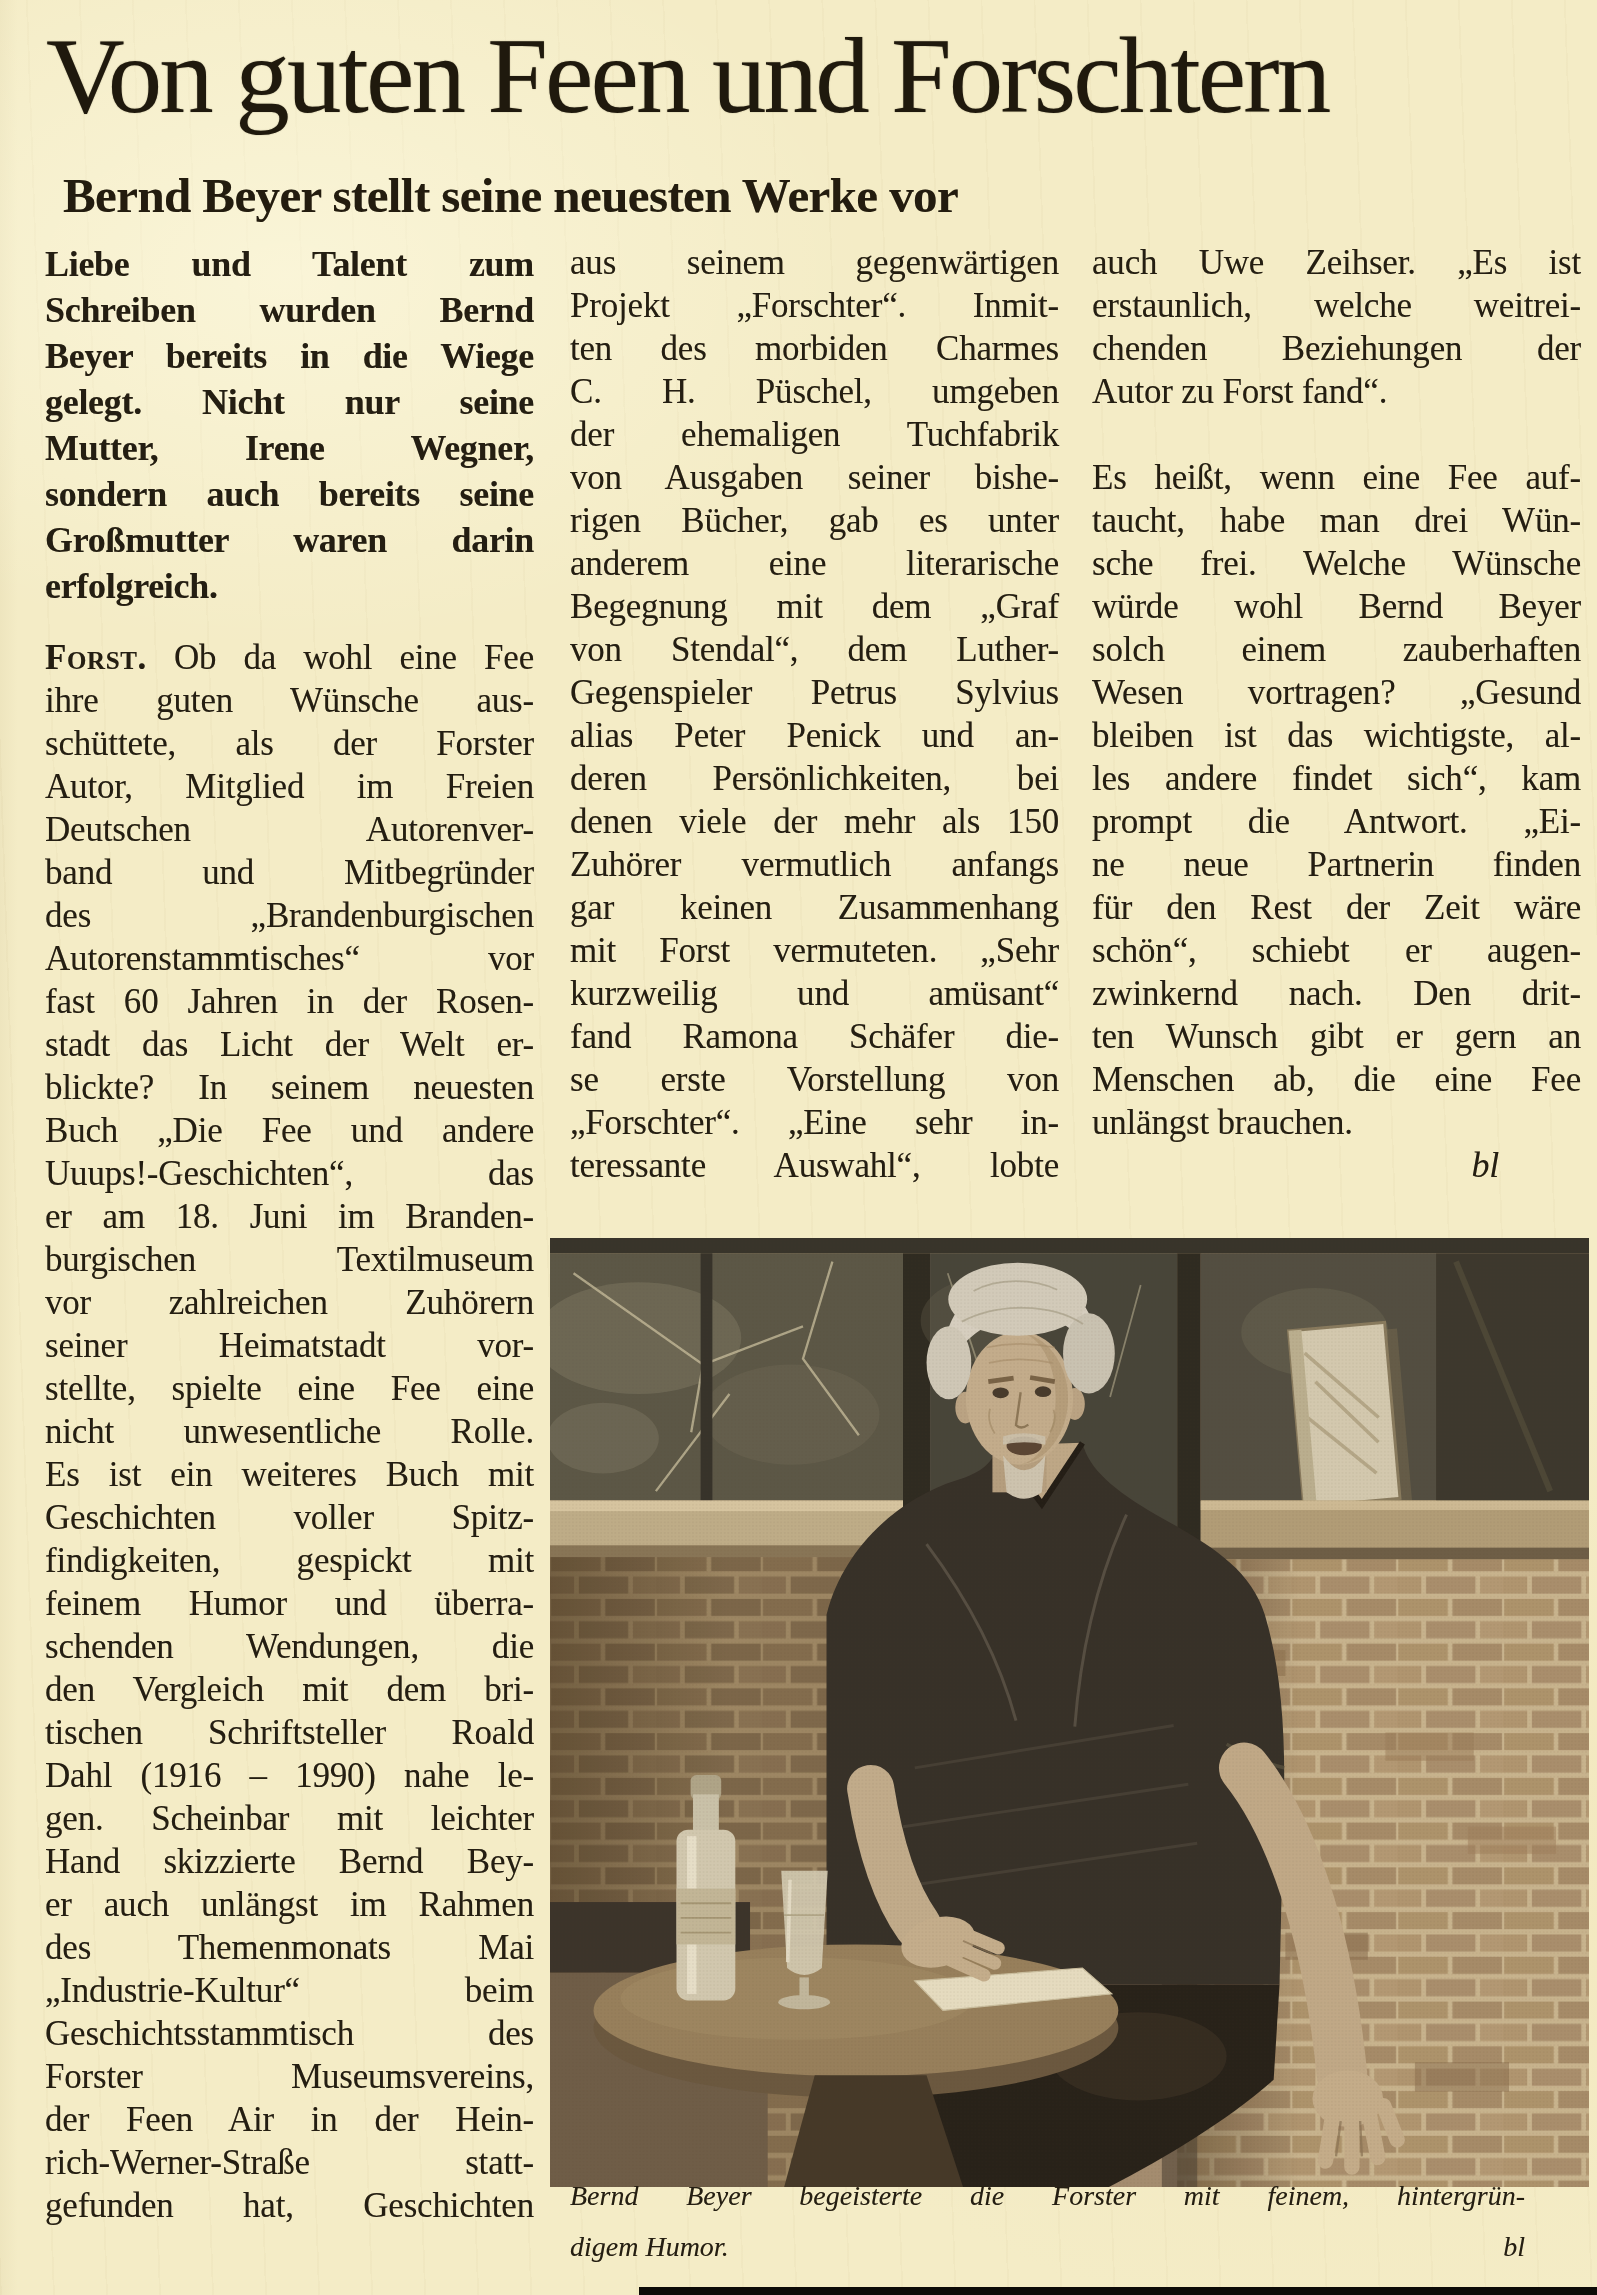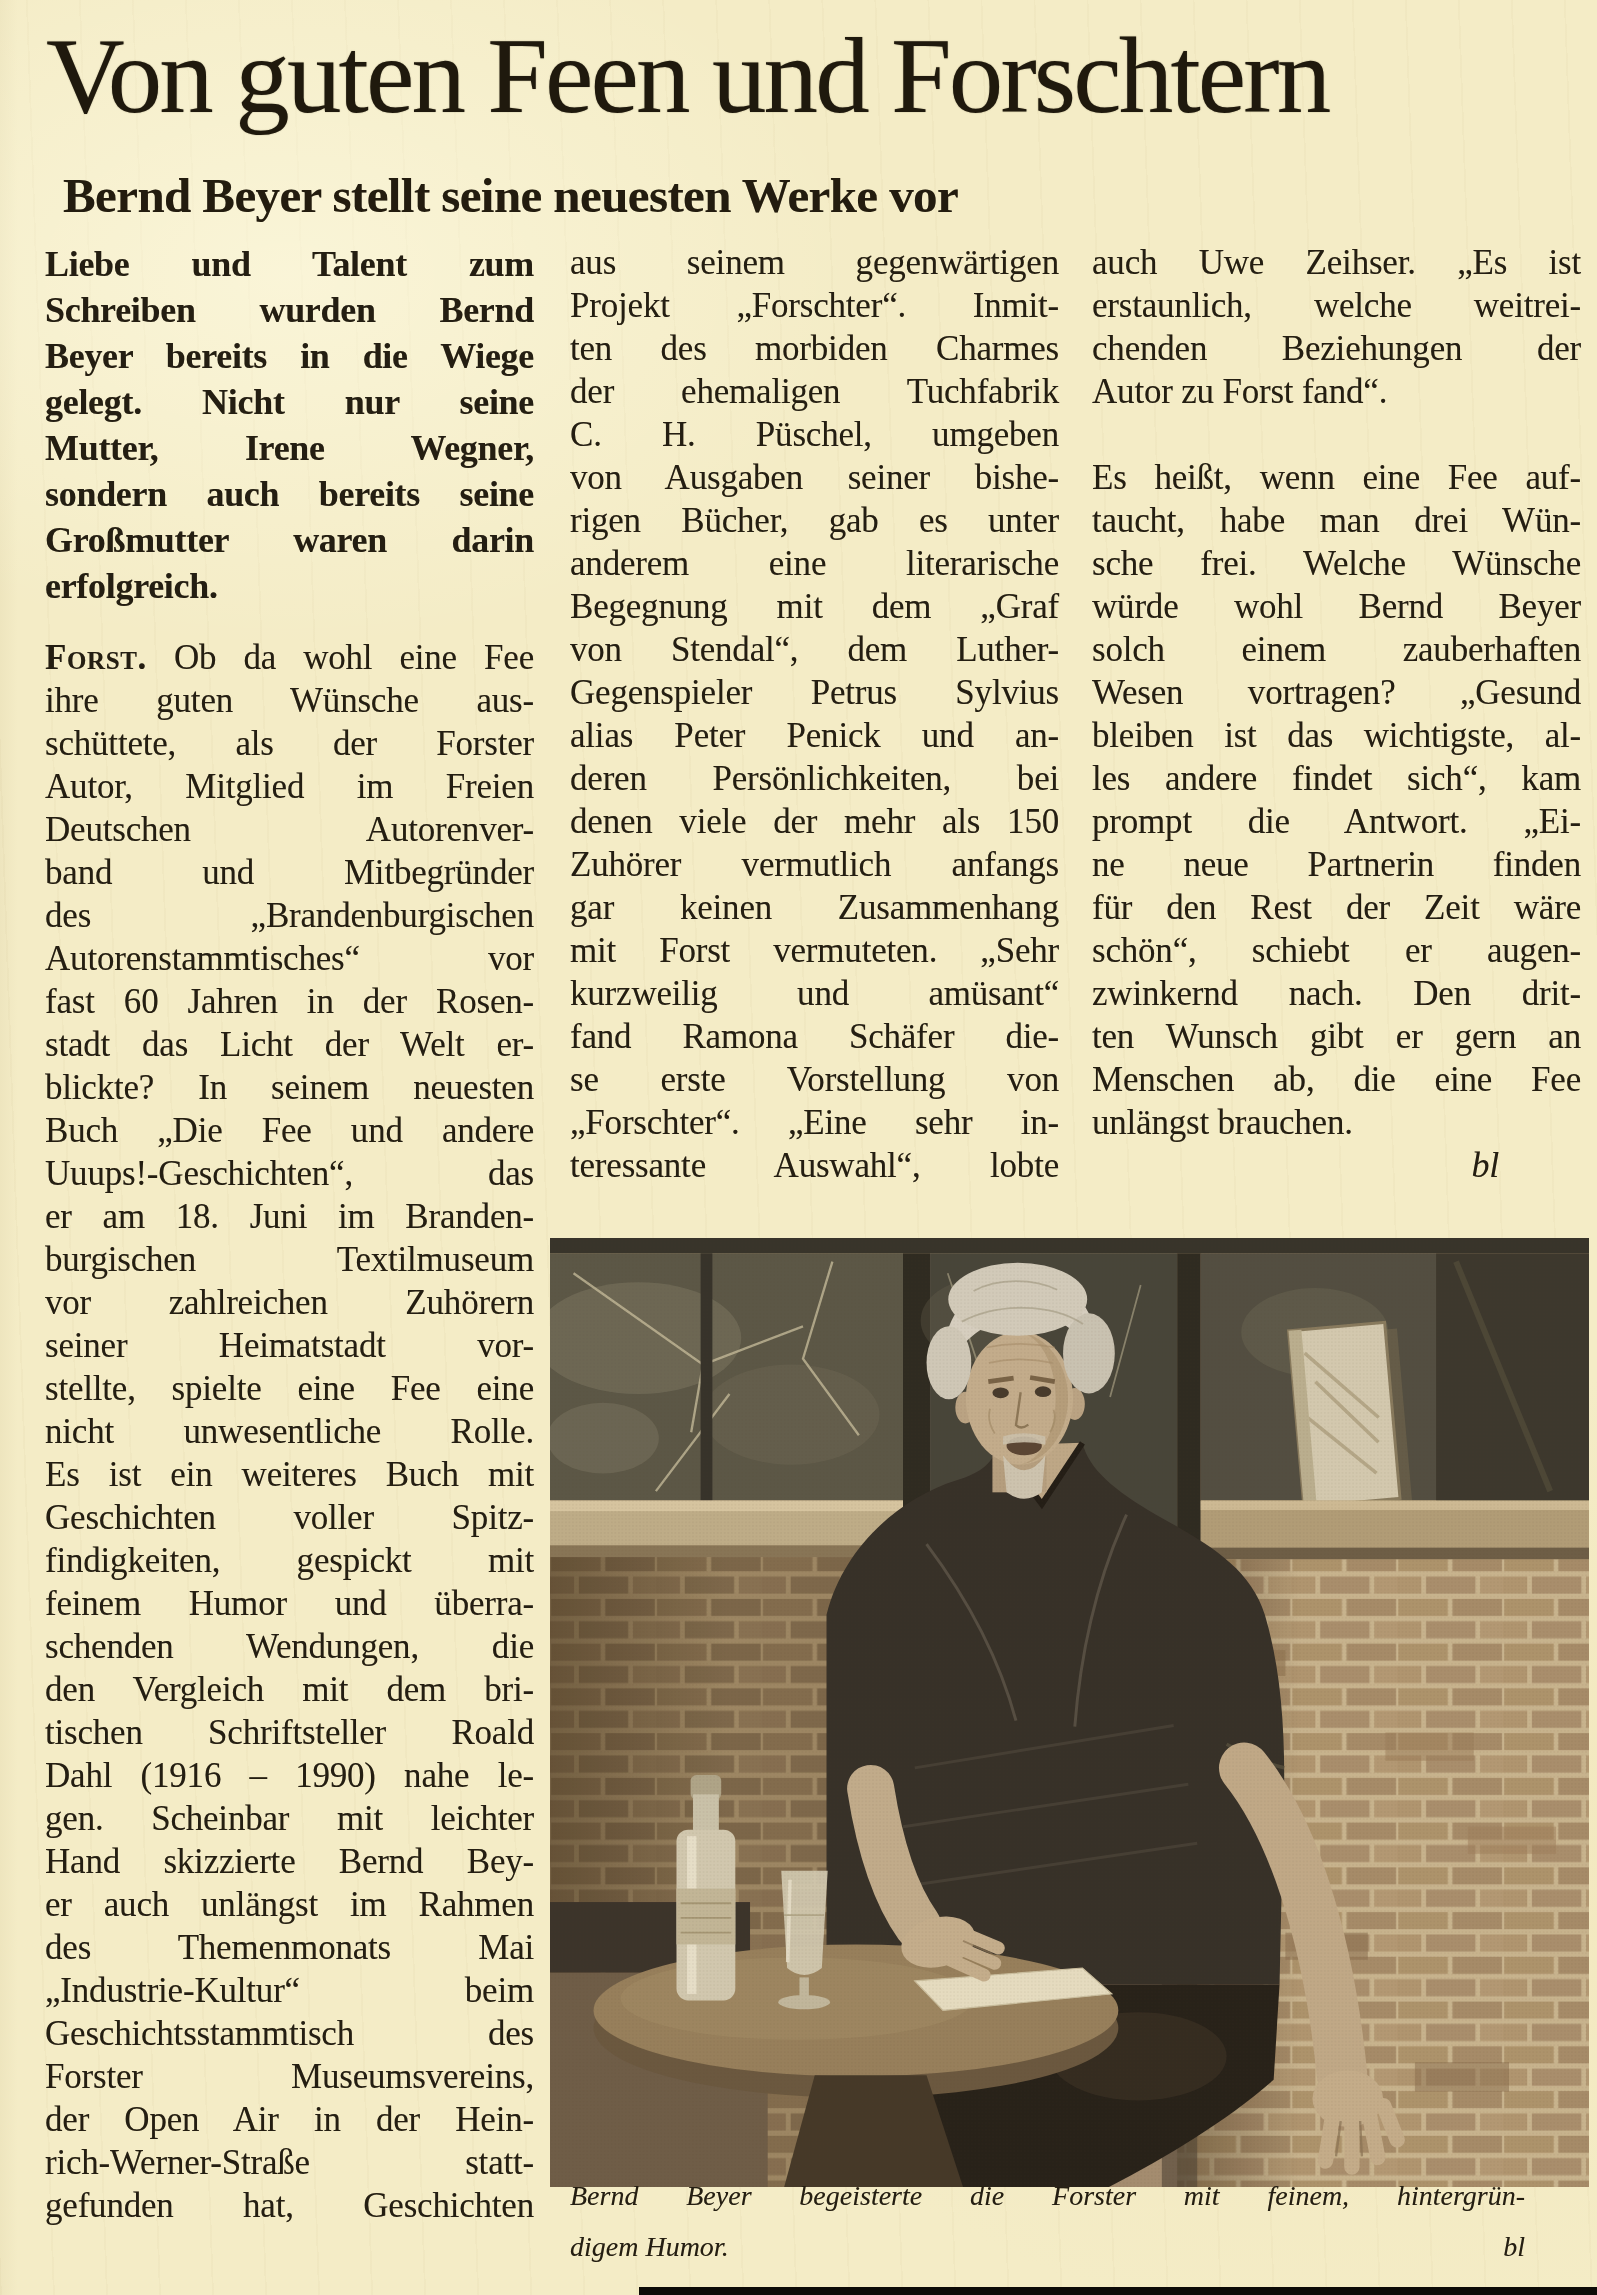--- a/index.html
+++ b/index.html
@@ -100,32 +100,32 @@
       <div class="ln">den Vergleich mit dem bri-</div>
       <div class="ln">tischen Schriftsteller Roald</div>
       <div class="ln">Dahl (1916 – 1990) nahe le-</div>
       <div class="ln">gen. Scheinbar mit leichter</div>
       <div class="ln">Hand skizzierte Bernd Bey-</div>
       <div class="ln">er auch unlängst im Rahmen</div>
       <div class="ln">des Themenmonats Mai</div>
       <div class="ln">„Industrie-Kultur“ beim</div>
       <div class="ln">Geschichtsstammtisch des</div>
       <div class="ln">Forster Museumsvereins,</div>
-      <div class="ln">der Open Air in der Hein-</div>
+      <div class="ln">der Feen Air in der Hein-</div>
       <div class="ln">rich-Werner-Straße statt-</div>
       <div class="ln">gefunden hat, Geschichten</div>
     </div>
 </div>
 
 <div class="col col2">
     <div class="ln">aus seinem gegenwärtigen</div>
     <div class="ln">Projekt „Forschter“. Inmit-</div>
     <div class="ln">ten des morbiden Charmes</div>
+    <div class="ln">C. H. Püschel, umgeben</div>
     <div class="ln">der ehemaligen Tuchfabrik</div>
-    <div class="ln">C. H. Püschel, umgeben</div>
     <div class="ln">von Ausgaben seiner bishe-</div>
     <div class="ln">rigen Bücher, gab es unter</div>
     <div class="ln">anderem eine literarische</div>
     <div class="ln">Begegnung mit dem „Graf</div>
     <div class="ln">von Stendal“, dem Luther-</div>
     <div class="ln">Gegenspieler Petrus Sylvius</div>
     <div class="ln">alias Peter Penick und an-</div>
     <div class="ln">deren Persönlichkeiten, bei</div>
     <div class="ln">denen viele der mehr als 150</div>
     <div class="ln">Zuhörer vermutlich anfangs</div>

